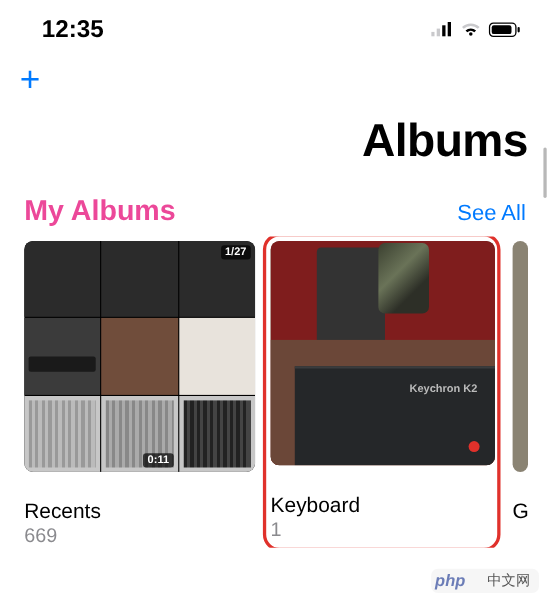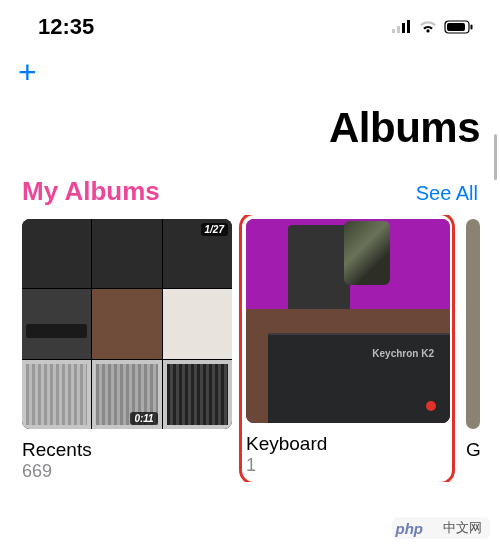--- a/index.html
+++ b/index.html
@@ -44,35 +44,34 @@
       background: #6b4a3a;
     }
     .album.highlighted .album-thumb { width: 204px; height: 204px; }
     .grid3 {
       display: grid;
       grid-template-columns: 1fr 1fr 1fr;
       grid-template-rows: 1fr 1fr 1fr;
       width: 100%; height: 100%;
       gap: 1px;
       background: #000;
-      font-style: italic;
     }
     .cell { background: #5c4636; position: relative; overflow: hidden; }
     .cell.kb { background: #c7c7c7; }
     .cell.box { background: #2b2b2b; }
     .cell.wall { background: #e8e3dc; }
     .badge {
       position: absolute; right: 4px; bottom: 4px;
       background: rgba(0,0,0,.7); color: #fff;
       font-size: 10px; font-weight: 600;
       padding: 1px 4px; border-radius: 3px;
     }
-    .album-name { font-size: 19px; font-weight: 500; color: #000; margin-top: 10px; }
+    .album-name { font-size: 19px; font-weight: 500; color: #000; margin-top: 26px; }
     .album-count { font-size: 18px; color: #8a8a8e; margin-top: 0px; }
-    .kb-scene { width: 100%; height: 100%; position: relative; background: #a21caf; }
+    .kb-scene { width: 100%; height: 100%; position: relative; background: #7f1d1d; }
     .kb-desk { position: absolute; left: 0; right: 0; top: 44%; bottom: 0; background: #6b4738; }
     .kb-box { position: absolute; left: 22px; right: 0; top: 56%; bottom: 0; background: #252729; border-top: 2px solid #3a3c3e; }
     .kb-label { position: absolute; right: 16px; top: 63%; color: #bbb; font-size: 10px; font-weight: 600; }
     .kb-stand { position: absolute; left: 42px; top: 6px; width: 62px; height: 88px; background: #333; border-radius: 4px; }
     .kb-phone { position: absolute; left: 98px; top: 2px; width: 46px; height: 64px; border-radius: 6px; background: #555d4d; }
     .kb-dot { position: absolute; right: 14px; bottom: 12px; width: 10px; height: 10px; background: #e0312b; border-radius: 50%; }
     .peek { width: 14px; flex-shrink: 0; }
     .peek .album-thumb { width: 14px; }
     .scroll-ind { position: absolute; right: 3px; top: 134px; width: 3px; height: 46px; background: rgba(0,0,0,.28); border-radius: 2px; }
     .watermark {

